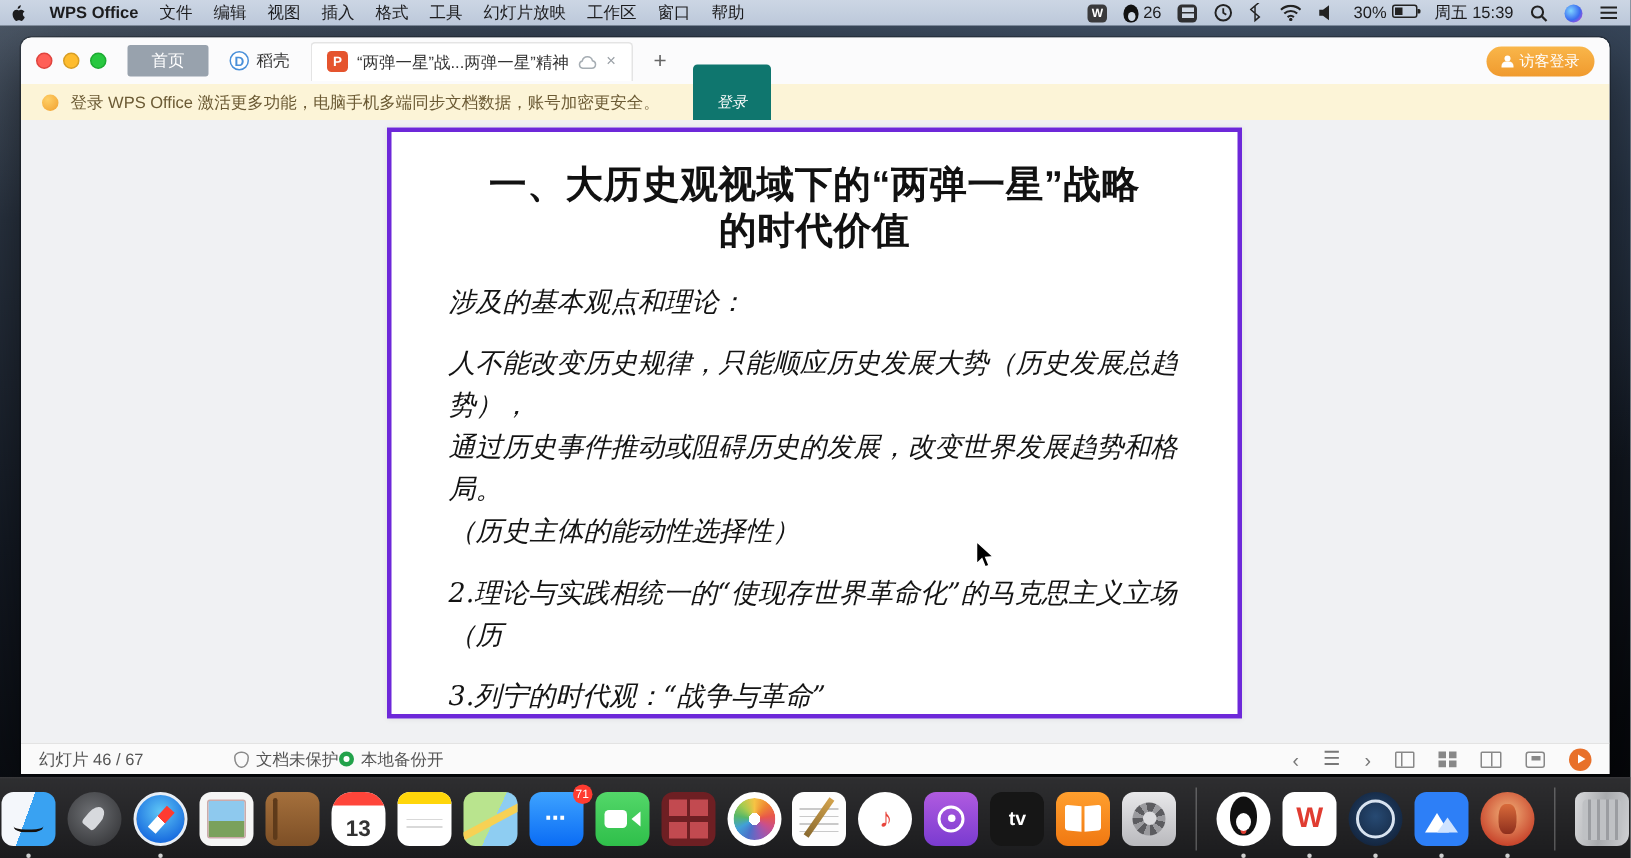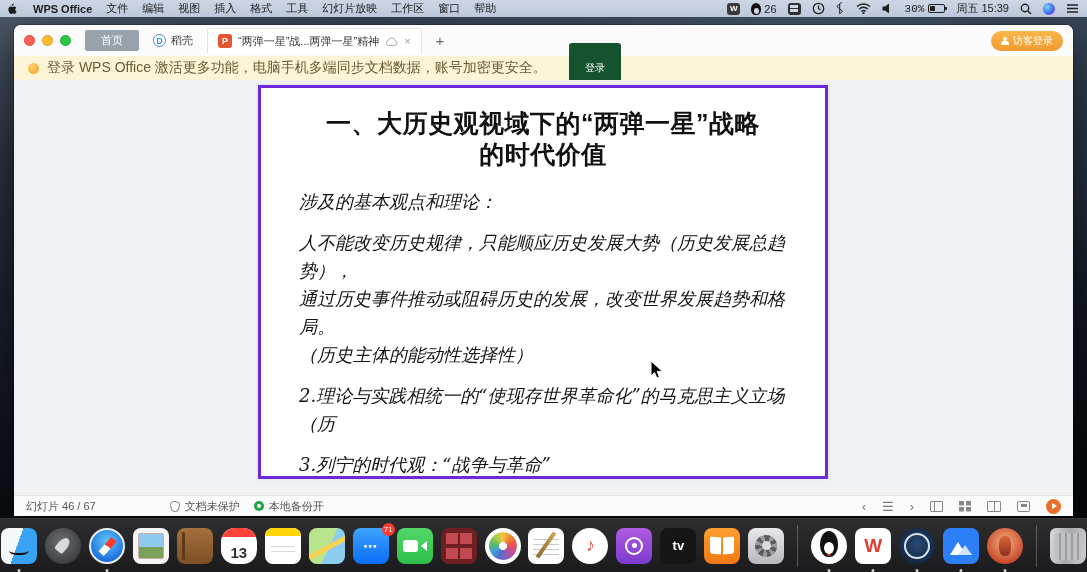--- a/index.html
+++ b/index.html
@@ -25,21 +25,21 @@
   .mb-ic { display:inline-flex; align-items:center; gap:3px; }
   .wbadge { width:13px; height:12px; background:#3a3a3c; color:#fff; border-radius:3px;
     font-size:8px; font-weight:bold; display:flex; align-items:center; justify-content:center; }
   .penguin { width:10px; height:12px; background:#111; border-radius:50% 50% 45% 45%; position:relative; }
   .penguin:after { content:""; position:absolute; left:2.5px; bottom:0.5px; width:5px; height:6px; background:#cfd8e4; border-radius:50%; }
   .kbic { width:13px; height:12px; background:#2f2f31; border-radius:3px; position:relative; }
   .kbic:after { content:""; position:absolute; inset:2.5px; background:
      linear-gradient(#cfd8e4 0 0) 0 0/4px 3px no-repeat,
      linear-gradient(#cfd8e4 0 0) 100% 0/4px 3px no-repeat,
      linear-gradient(#cfd8e4 0 0) 0 100%/8px 3px no-repeat; }
-  .batt { display:flex; align-items:center; gap:4px;font-family:Liberation Mono, monospace; }
+  .batt { display:flex; align-items:flex-start; gap:4px; }
   .batt-body { width:17px; height:9px; border:1px solid #222; border-radius:2px; position:relative; }
   .batt-body:before { content:""; position:absolute; left:1px; top:1px; bottom:1px; width:30%; background:#222; }
   .batt-body:after { content:""; position:absolute; right:-3px; top:2px; width:2px; height:3px; background:#222; border-radius:0 1px 1px 0; }
   .siri { width:12px; height:12px; border-radius:50%;
     background:radial-gradient(circle at 35% 35%, #7fd4ff, #3a6cf0 55%, #b04ad8 85%); }
 
   
   .window {
     position:absolute; left:14px; top:25px; width:1059px; height:491px;
     background:#fff; border-radius:7px 7px 0 0;
@@ -62,36 +62,36 @@
   .newtab { font-size:15px; color:#666; margin-left:14px; }
   .guest-btn { margin-left:auto; display:flex; align-items:center; gap:4px;
     background:linear-gradient(#f9b64a,#f09a2e); color:#fff; font-size:10px;
     padding:3px 10px; border-radius:10px; border:none; }
   .guest-person { width:8px; height:8px; position:relative; }
   .guest-person:before{ content:""; position:absolute; left:2px; top:0; width:4px; height:4px; border-radius:50%; background:#fff;}
   .guest-person:after{ content:""; position:absolute; left:0; bottom:0; width:8px; height:3.5px; border-radius:3px 3px 0 0; background:#fff;}
 
   .notice { height:24px; background:#fcf4d7; display:flex; align-items:center; padding:0 14px; gap:8px; flex:0 0 auto; }
   .notice-dot { width:11px; height:11px; border-radius:50%; background:radial-gradient(circle at 35% 30%, #ffcf66, #f09f2e); }
-  .notice-text { font-size:14px; color:#6b5a34; }
-  .notice-btn { margin-left:14px; background:#14532d; color:#fff; border:none; font-size:10px;
-    padding:18px 16px; border-radius:3px; }
+  .notice-text { font-size:11px; color:#6b5a34; }
+  .notice-btn { margin-left:14px; background:#0f766e; color:#fff; border:none; font-size:10px;
+    padding:18px 16px; border-radius:3px;font-style:italic; }
 
   .canvas { flex:1; background:#f0f1f3; position:relative; }
   .slide { position:absolute; left:244px; top:5px; width:570px; height:394px; background:#fff;
     border:3px solid #6d28d9; box-shadow:0 0 4px rgba(0,0,0,.08); overflow:hidden; }
   .slide-title { margin-top:20px; text-align:center; font-weight:bold; color:#111;
     font-size:25px; line-height:31px; letter-spacing:0.5px; font-family:"Liberation Sans","DejaVu Sans",sans-serif; }
   .slide-body { margin:18px 36px 0 38px; font-family:"DejaVu Serif","Liberation Serif",serif;
     font-style:italic; font-size:18px; line-height:28px; color:#141414; }
   .pstart { margin-top:13px; }
   .slide-body div:first-child { margin-top:0; }
 
   .statusbar { height:21px; background:#fafafa; border-top:1px solid #e3e3e3; display:flex; align-items:center;
-    font-size:11px; color:#555; padding:0 12px; gap:14px; flex:0 0 auto; }
+    font-size:11px; color:#555; padding:0 12px; gap:0; flex:0 0 auto; }
   .sb-group { display:flex; align-items:center; gap:5px; }
   .shield { width:10px; height:11px; border:1px solid #8a8a8a; border-radius:5px 5px 50% 50%/4px 4px 70% 70%; }
   .gdot { width:10px; height:10px; border-radius:50%; background:#22a24a; position:relative; }
   .gdot:after{ content:""; position:absolute; left:3px; top:3px; width:4px; height:4px; border-radius:50%; background:#fff; }
   .sb-right { margin-left:auto; display:flex; align-items:center; gap:16px; color:#777; }
   .sb-nav { font-size:13px; }
   .vicon { width:13px; height:11px; border:1px solid #888; border-radius:1px; position:relative; }
   .vicon.split:before { content:""; position:absolute; left:3px; top:0; bottom:0; width:1px; background:#888; }
   .vgrid { width:12px; height:11px; background:
       linear-gradient(#888 0 0) 0 0/5px 4.5px no-repeat, linear-gradient(#888 0 0) 100% 0/5px 4.5px no-repeat,

